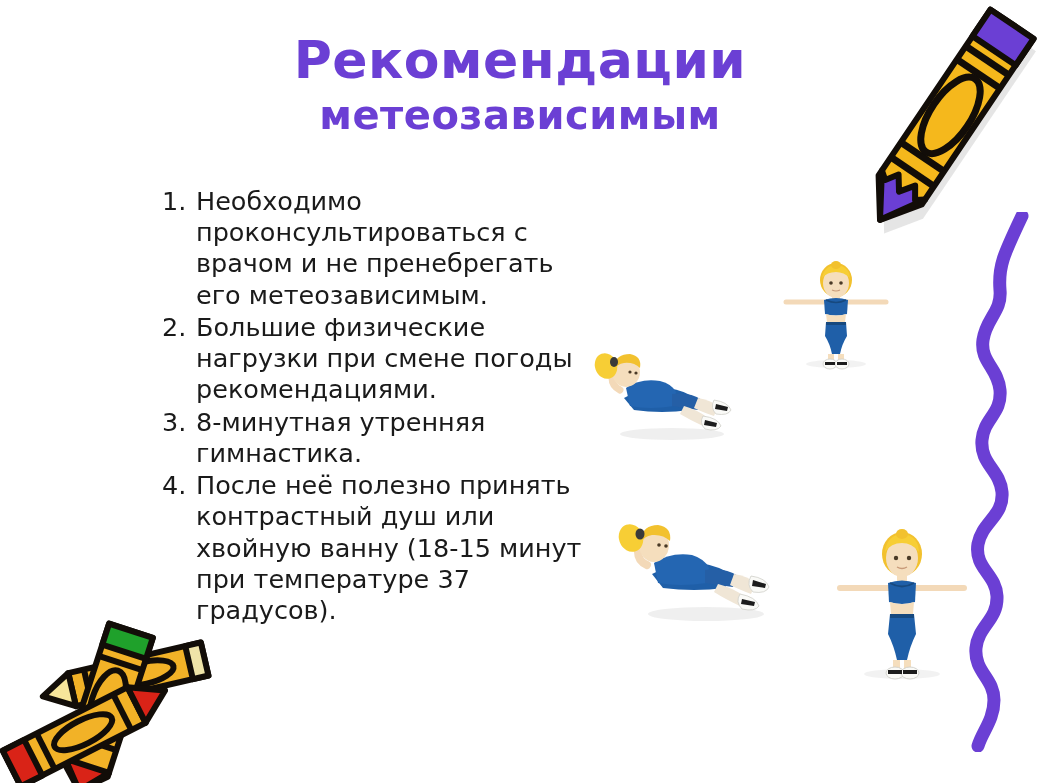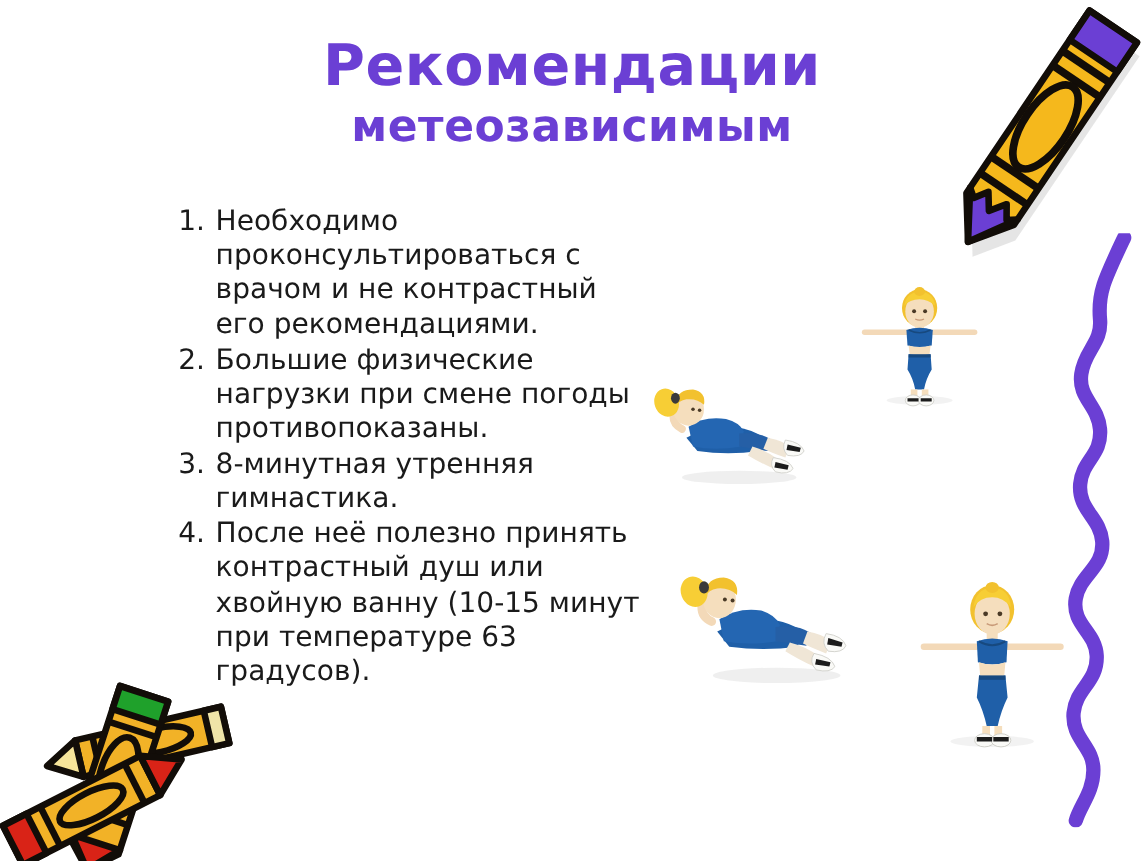--- a/index.html
+++ b/index.html
@@ -84,36 +84,36 @@
 
   <div class="title-block">
     <span class="title-line title-line-1">Рекомендации</span>
     <span class="title-line title-line-2">метеозависимым</span>
   </div>
 
   <div class="list-block">
 
     <div class="list-item">
       <span class="list-marker">1.</span>
-      <span class="list-text">Необходимо проконсультироваться с врачом и не контрастный его рекомендациями.</span>
+      <span class="list-text">Необходимо проконсультироваться с врачом и не пренебрегать его метеозависимым.</span>
     </div>
 
     <div class="list-item">
       <span class="list-marker">2.</span>
-      <span class="list-text">Большие физические нагрузки при смене погоды противопоказаны.</span>
+      <span class="list-text">Большие физические нагрузки при смене погоды рекомендациями.</span>
     </div>
 
     <div class="list-item">
       <span class="list-marker">3.</span>
       <span class="list-text">8-минутная утренняя гимнастика.</span>
     </div>
 
     <div class="list-item">
       <span class="list-marker">4.</span>
-      <span class="list-text">После неё полезно принять контрастный душ или хвойную ванну (10-15 минут при температуре 63 градусов).</span>
+      <span class="list-text">После неё полезно принять контрастный душ или хвойную ванну (18-15 минут при температуре 37 градусов).</span>
     </div>
 
   </div>
 
   <div class="figure" style="left:590px; top:336px; width:150px; height:110px;">
     <svg viewBox="0 0 150 110" width="150" height="110" xmlns="http://www.w3.org/2000/svg">
       <ellipse cx="82" cy="98" rx="52" ry="6" fill="#e9e9e9" opacity="0.75"></ellipse>
 
       <path d="M34 62 Q55 50 78 52 Q96 55 104 62 L100 74 Q72 78 44 74 Z" fill="#1F5FA8"></path>
 

